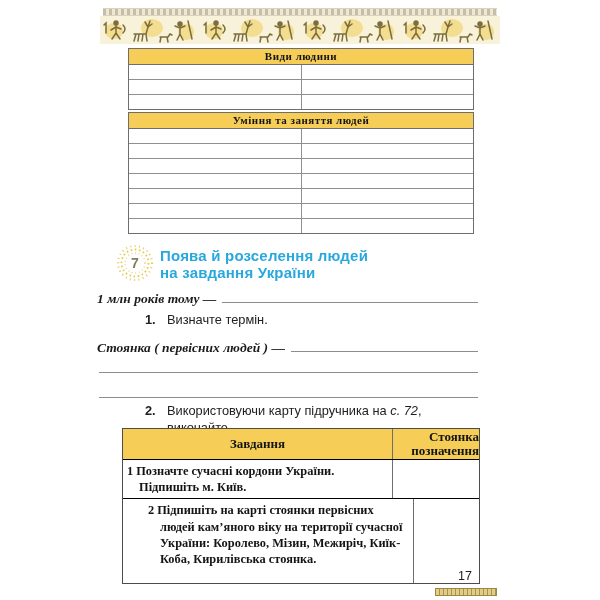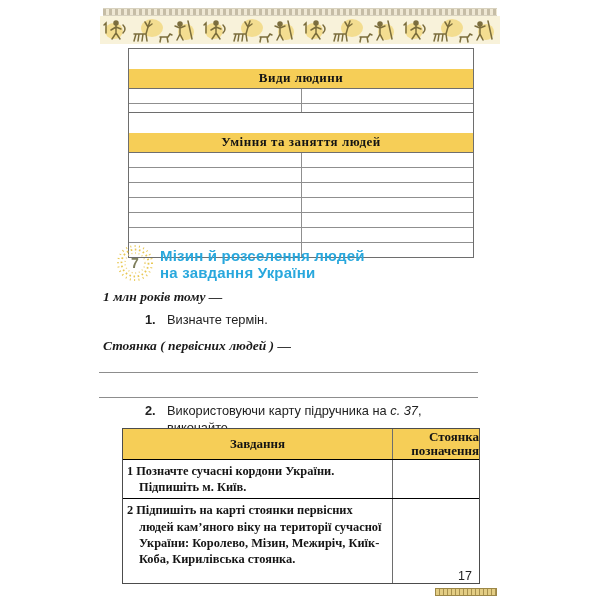--- a/index.html
+++ b/index.html
@@ -11,39 +11,39 @@
   .mosaic-strip{
     position:absolute;left:103px;top:8px;width:394px;height:6px;
     background:repeating-linear-gradient(90deg,#c6bda6 0 3px,#efe8d4 3px 6px);
     border-top:1px solid #d8d2bf;border-bottom:1px solid #d8d2bf;
   }
   .frieze{position:absolute;left:100px;top:16px;width:400px;height:28px;}
   
   .wtable{position:absolute;left:128px;width:344px;border:1.4px solid #6e6e6e;background:#fff;}
   .wt-header{
     background:#f6ce57;border-bottom:1px solid #6e6e6e;
-    font-family:"Liberation Serif",serif;font-weight:bold;font-size:13px;
-    letter-spacing:.5px;text-align:center;color:#141414;padding:1px 0 2px;margin-top:20px;
+    font-family:"Liberation Serif",serif;font-weight:bold;font-size:11px;
+    letter-spacing:.5px;text-align:center;color:#141414;padding:1px 0 2px;
   }
   .wt-row{display:flex;height:14px;}
   .wt-row + .wt-row{border-top:1px solid #8f8f8f;}
   .wt-cell{flex:1;}
   .wt-cell + .wt-cell{border-left:1px solid #8f8f8f;}
   
   .badge{position:absolute;left:116px;top:244px;width:38px;height:38px;}
   .badge svg{display:block;}
   .section-title{
     position:absolute;left:160px;top:247px;width:300px;
     color:#29a8dd;font-weight:bold;font-size:15px;line-height:17px;letter-spacing:.2px;
   }
   
   .fill-line{
     position:absolute;left:97px;width:381px;display:flex;align-items:baseline;
     font-family:"Liberation Serif",serif;font-style:italic;font-weight:bold;
-    font-size:13.5px;color:#1b1b1b;flex-direction:column;
+    font-size:13.5px;color:#1b1b1b;
   }
   .fill-line .blank{flex:1;border-bottom:1px solid #8d8d8d;height:13px;margin-left:6px;}
   .blank-row{position:absolute;left:99px;width:379px;border-bottom:1px solid #8d8d8d;}
   
   .instr{position:absolute;left:145px;font-size:12.8px;color:#222;display:flex;}
   .instr .n{font-weight:bold;width:22px;flex:none;}
   .instr .t{width:318px;line-height:16.5px;}
   
   .ttable{position:absolute;left:122px;top:428px;width:356px;border:1.5px solid #4c4c4c;background:#fff;
           font-family:"Liberation Serif",serif;}
@@ -54,21 +54,21 @@
   .tt-head .tt-c1,.tt-head .tt-c2{
     background:#f6ce57;display:flex;align-items:center;justify-content:center;
     font-weight:bold;font-size:13px;color:#141414;min-height:30px;text-align:right;line-height:14px;
   }
   .tt-task{
     font-weight:bold;font-size:12.4px;line-height:16.2px;color:#141414;
     padding:3px 4px 3px 16px;text-indent:-12px;
   }
   .tt-task .rownum{padding-right:3px;}
   .r1 .tt-c1{min-height:32px;box-sizing:border-box;}
-  .r2 .tt-c1{min-height:84px;box-sizing:border-box;}
+  .r2 .tt-c1{min-height:84px;box-sizing:border-box;margin-left:21px;}
   
   .page-num{position:absolute;left:448px;top:569px;width:34px;text-align:center;
             font-size:12.5px;color:#222;}
   .braid-strip{
     position:absolute;left:435px;top:588px;width:60px;height:6px;
     background:repeating-linear-gradient(90deg,#e3cd84 0 3px,#a8914e 3px 4px);
     border:1px solid #9c8747;
   }
 </style>
 </head>
@@ -153,21 +153,21 @@
 
   <div class="badge">
     <svg width="38" height="38" viewBox="0 0 38 38">
       <circle cx="19" cy="19" r="17" fill="none" stroke="#e8c854" stroke-width="2" stroke-dasharray="1 3.4"></circle>
       <circle cx="19" cy="19" r="13.5" fill="none" stroke="#e8c854" stroke-width="1.8" stroke-dasharray="1.6 2.6"></circle>
       <circle cx="19" cy="19" r="10" fill="none" stroke="#edd27a" stroke-width="1.4" stroke-dasharray="1 2.6"></circle>
       <text x="19" y="24" text-anchor="middle" font-family="Liberation Sans, sans-serif" font-size="14" font-weight="bold" fill="#7f7f5d">7</text>
     </svg>
   </div>
   <div class="section-title">
-    <div>Мізин й розселення людей</div>
+    <div>Поява й розселення людей</div>
     <div>на завдання України</div>
   </div>
 
   <div class="fill-line" style="top:289px">
     <span>1 млн років тому —</span>
     <span class="blank"></span>
   </div>
 
   <div class="instr" style="top:312px">
     <span class="n">1.</span>
@@ -177,21 +177,21 @@
   <div class="fill-line" style="top:338px">
     <span>Стоянка ( первісних людей ) —</span>
     <span class="blank"></span>
   </div>
 
   <div class="blank-row" style="top:352px;height:20px"></div>
   <div class="blank-row" style="top:377px;height:20px"></div>
 
   <div class="instr" style="top:403px">
     <span class="n">2.</span>
-    <span class="t"><span>Використовуючи карту підручника на </span><i>с. 37</i><span>, виконайте</span><br><span>завдання.</span></span>
+    <span class="t"><span>Використовуючи карту підручника на </span><i>с. 72</i><span>, виконайте</span><br><span>завдання.</span></span>
   </div>
 
   <div class="ttable">
     <div class="tt-row tt-head">
       <div class="tt-c1">Завдання</div>
       <div class="tt-c2">Стоянка позначення</div>
     </div>
     <div class="tt-row r1">
       <div class="tt-c1">
           <div class="tt-task"><span class="rownum">1</span><span>Позначте сучасні кордони України. Підпишіть м. Київ.</span></div>

